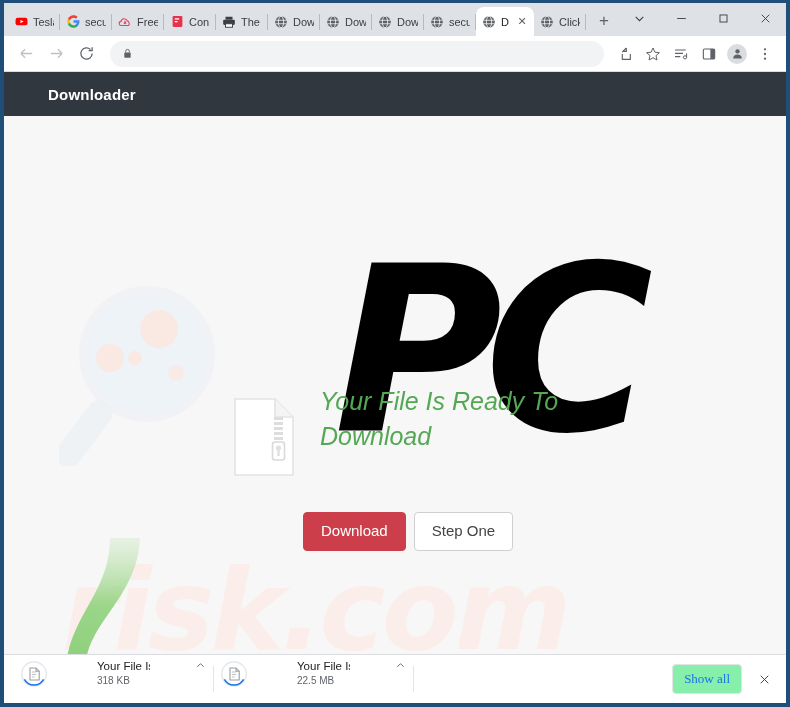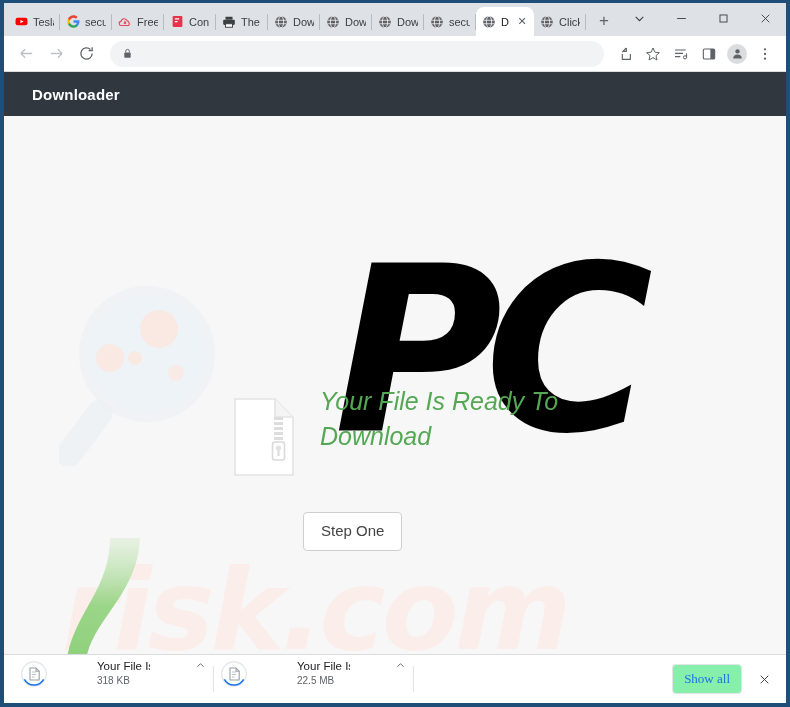--- a/index.html
+++ b/index.html
@@ -143,21 +143,21 @@
   .page {
     flex: 1 1 auto;
     position: relative;
     background: #f7f7f7;
     overflow: hidden;
   }
   .sitehead {
     height: 44px;
     background: #31373f;
     display: flex; align-items: center;
-    padding-left: 28px;
+    padding-left: 44px;
     position: relative; z-index: 5;
   }
   .sitehead .brand {
     color: #ffffff;
     font-size: 15px;
     font-weight: bold;
     letter-spacing: .2px;
   }
 
   .content {
@@ -597,20 +597,21 @@
           </g>
           <rect x="38.5" y="44" width="12" height="18" rx="2.5" fill="#ffffff" stroke="#d9d9d9" stroke-width="1.6"></rect>
           <circle cx="44.5" cy="50" r="2.6" fill="#e0e0e0"></circle>
           <rect x="43.3" y="51" width="2.4" height="7" fill="#e0e0e0"></rect>
         </svg>
       </div>
 
       <div class="headline">Your File Is Ready To Download</div>
 
       <div class="btnrow">
+        <button class="btn btn-download">Download</button>
         <button class="btn btn-step">Step One</button>
       </div>
 
       <div class="cta-arrow">
         <svg width="180" height="210" viewBox="0 0 180 210">
           <defs>
             <linearGradient id="ag" x1="0" y1="0" x2="0" y2="1">
               <stop offset="0%" stop-color="#b8e0a8" stop-opacity="0.25"></stop>
               <stop offset="35%" stop-color="#96d483" stop-opacity="0.95"></stop>
               <stop offset="100%" stop-color="#7cc96a"></stop>

